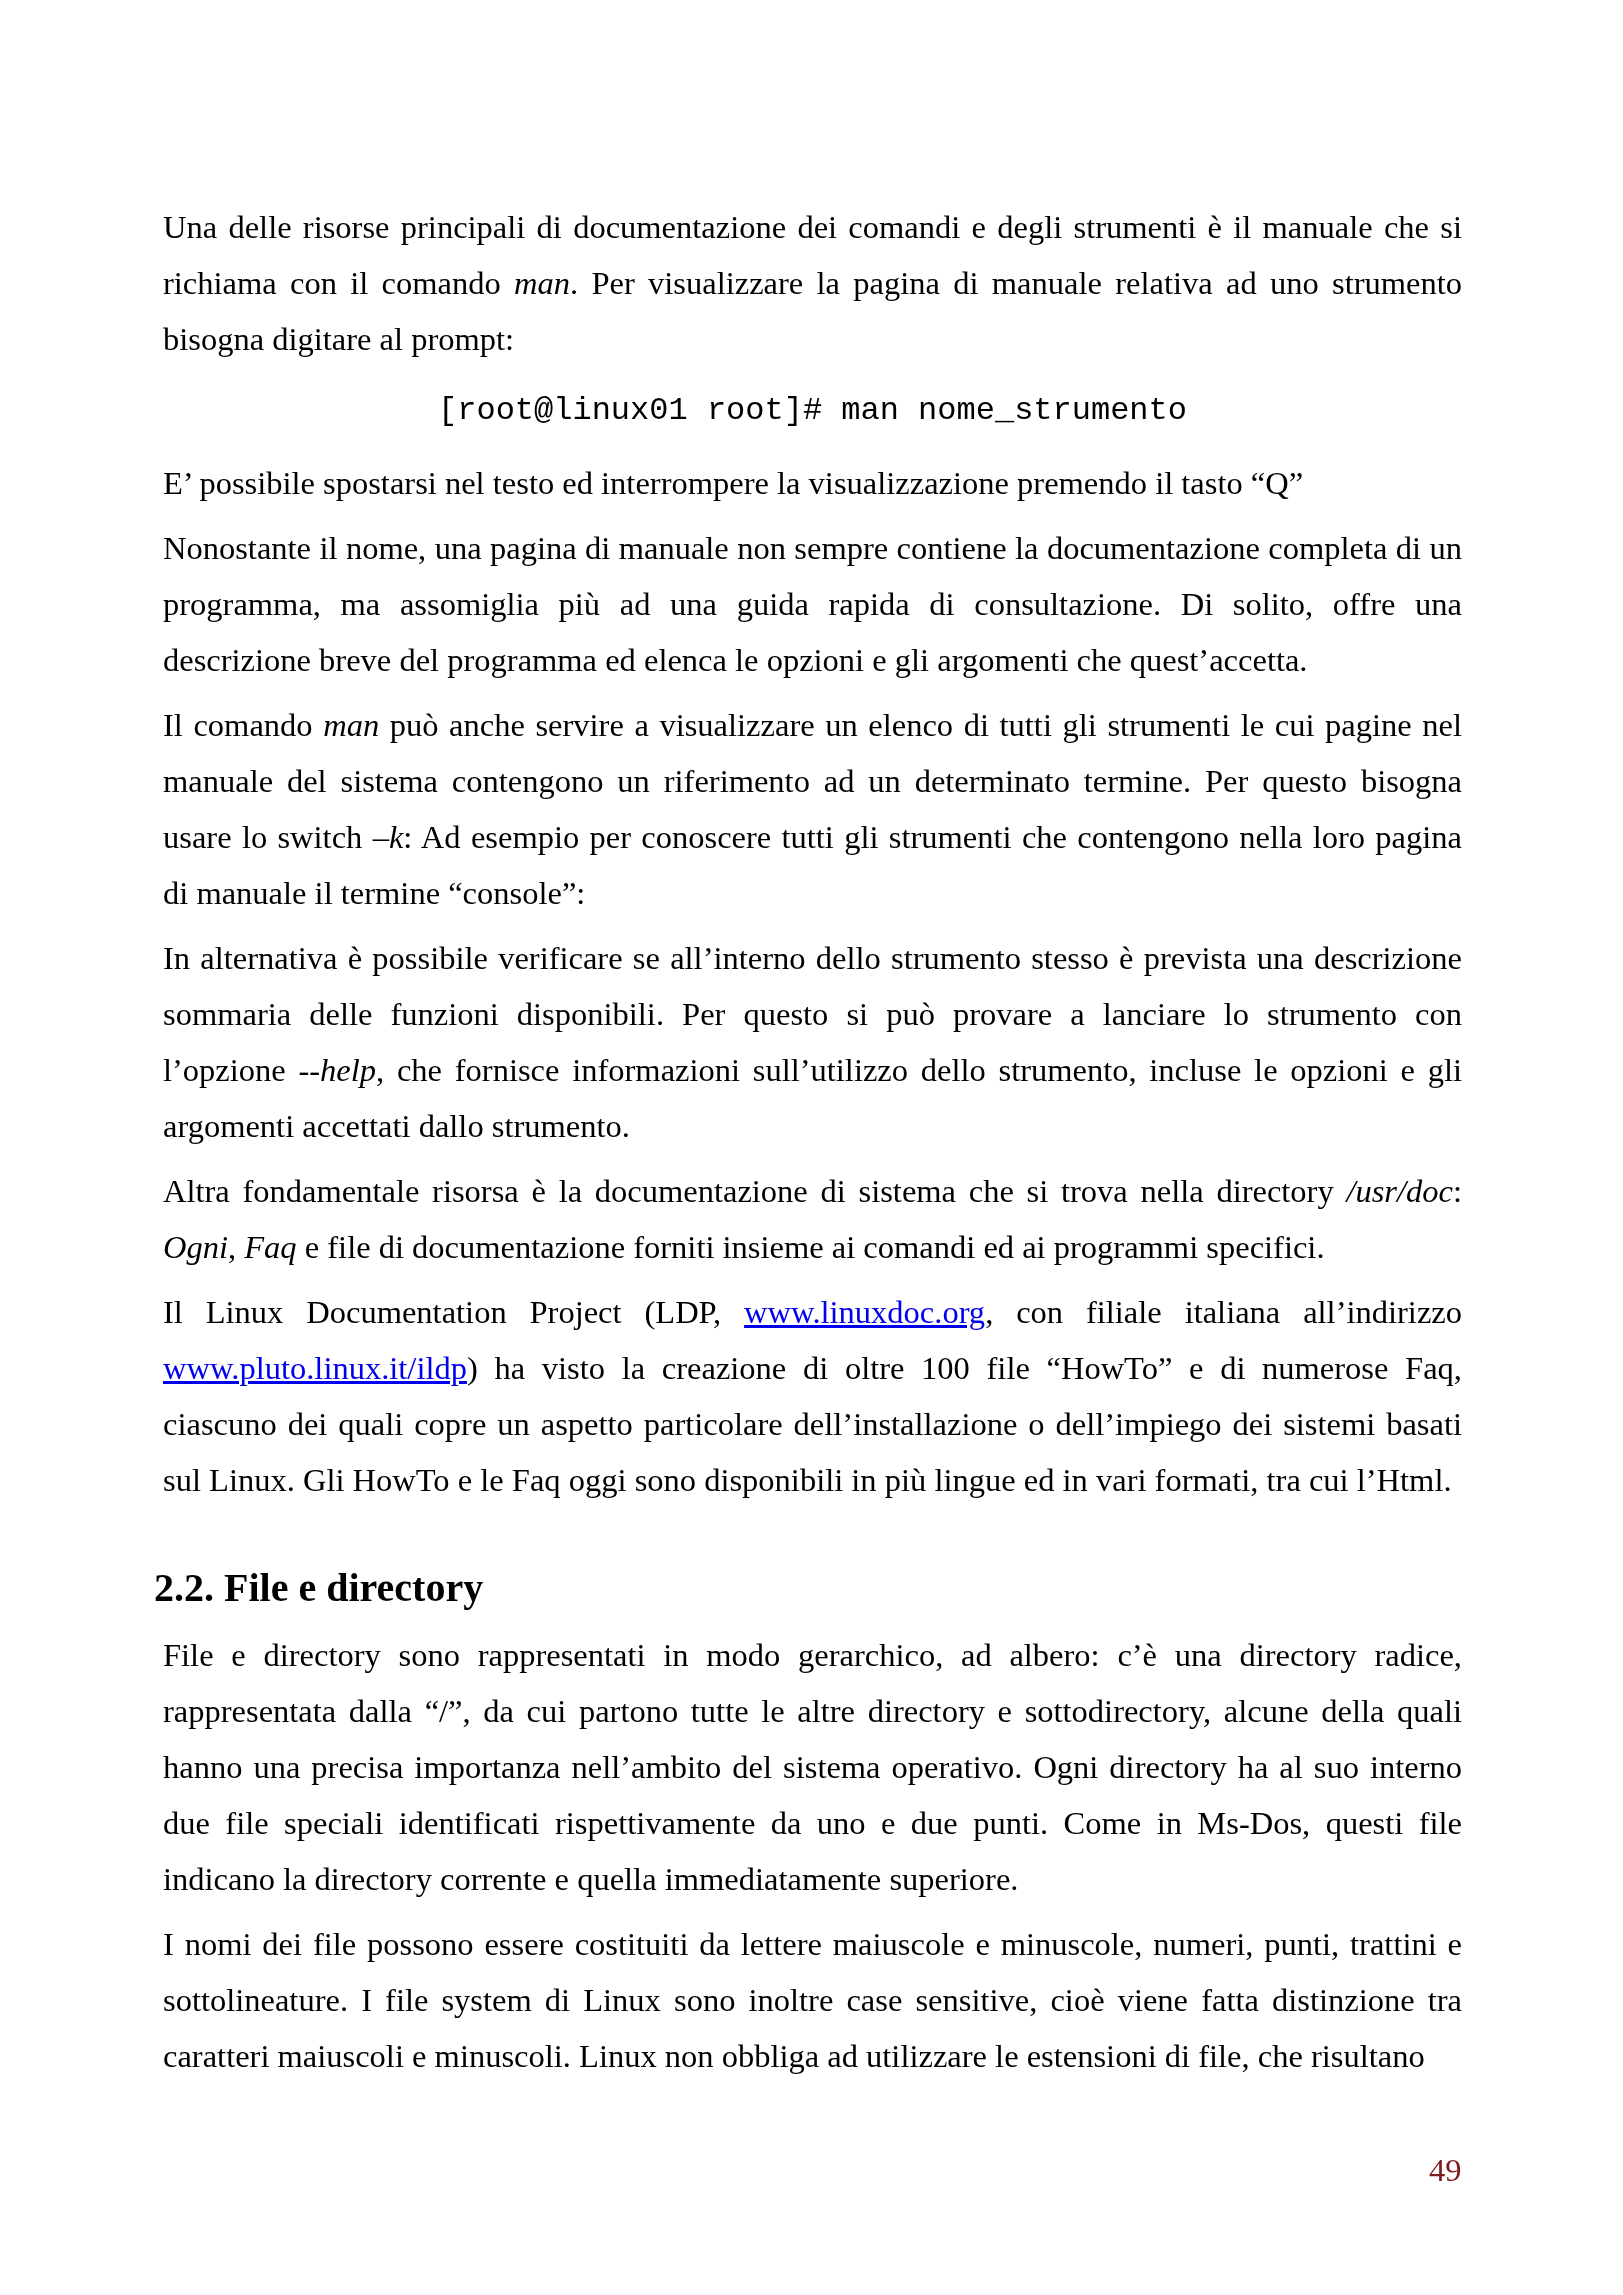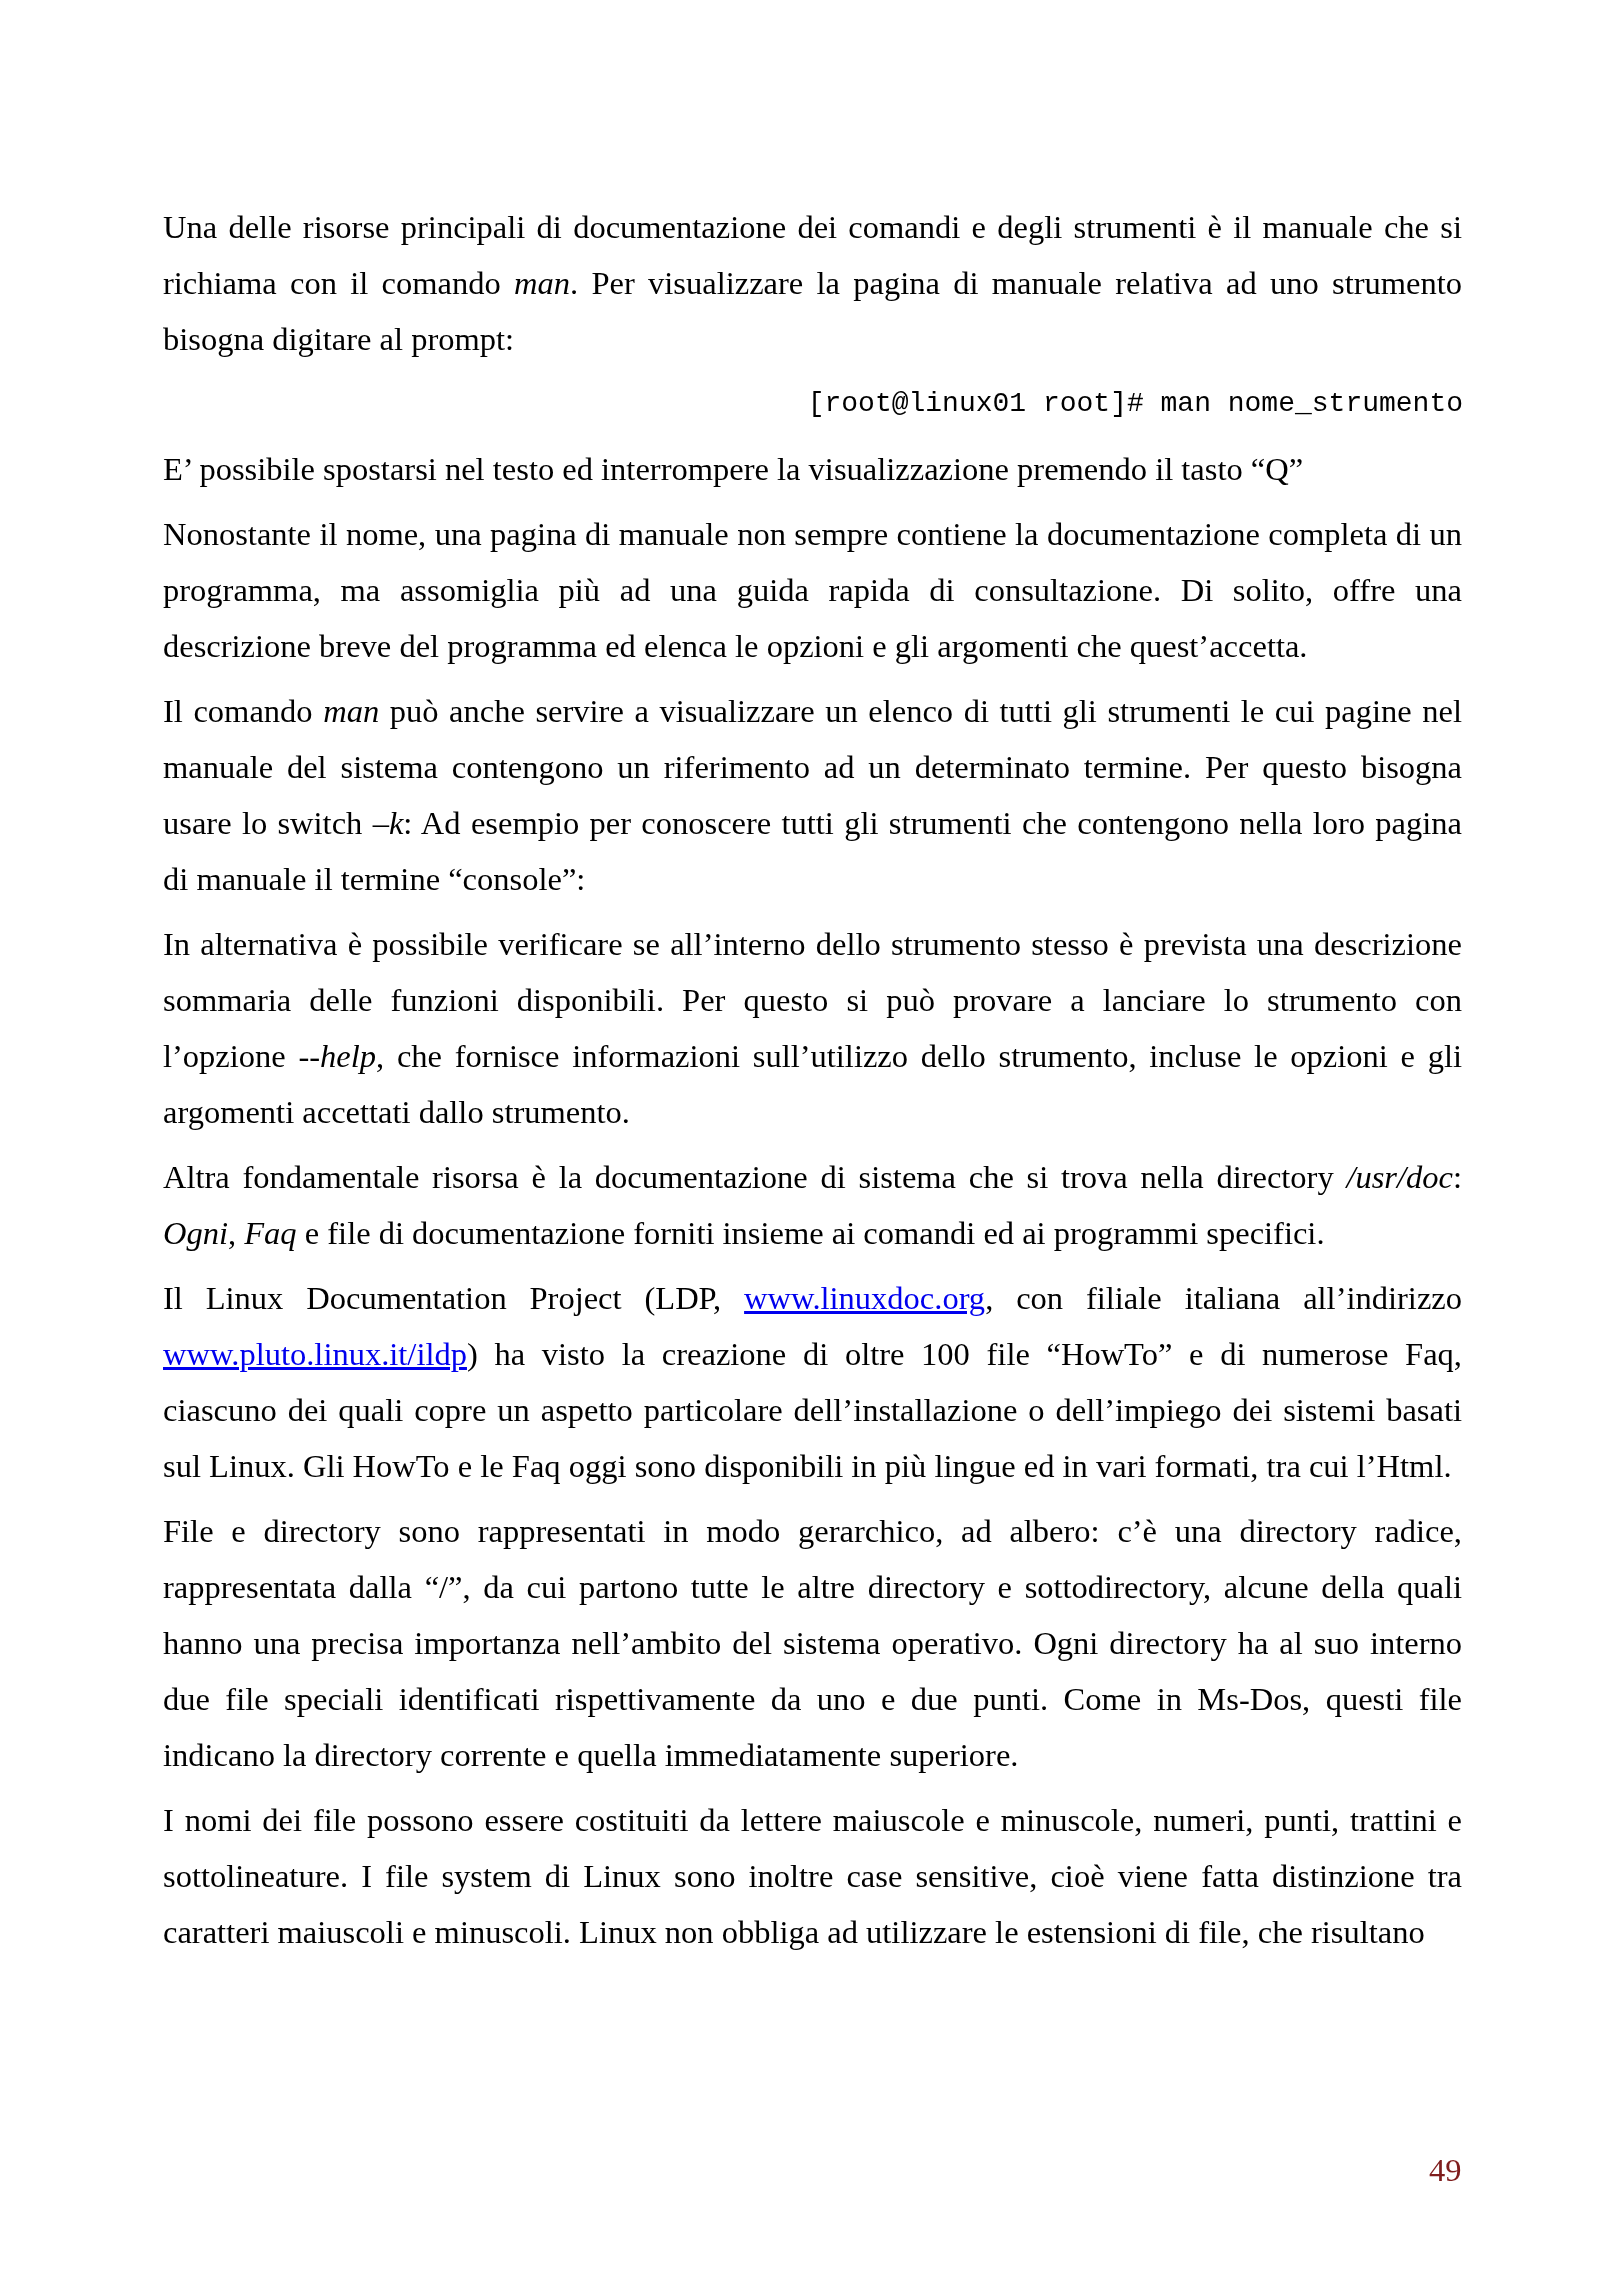--- a/index.html
+++ b/index.html
@@ -24,26 +24,26 @@
     font-family: "Liberation Serif", serif;
     font-size: 32.5px;
     line-height: 56px;
     color: #000000;
     text-align: justify;
     text-justify: inter-word;
     margin: 9px;
   }
   .code {
     font-family: "Liberation Mono", monospace;
-    font-size: 28px;
+    font-size: 32px;
     line-height: 56px;
     color: #000000;
-    margin: 8px;
+    margin: 16px;
     white-space: pre;
-    text-align: right;
+    text-align: center;
   }
   .heading {
     font-family: "Liberation Serif", serif;
     font-weight: bold;
     font-size: 40px;
     line-height: 60px;
     color: #000000;
     margin: 50px 0 8px 0;
     text-align: left;
   }
@@ -70,18 +70,19 @@
 <div class="sheet">
   <div class="doc-body">
       <p class="para"><span>Una delle risorse principali di documentazione dei comandi e degli strumenti è il manuale che si richiama con il comando </span><span class="it">man</span><span>. Per visualizzare la pagina di manuale relativa ad uno strumento bisogna digitare al prompt:</span></p>
       <p class="code"><span>[root@linux01 root]# man nome_strumento</span></p>
       <p class="para"><span>E’ possibile spostarsi nel testo ed interrompere la visualizzazione premendo il tasto “Q”</span></p>
       <p class="para"><span>Nonostante il nome, una pagina di manuale non sempre contiene la documentazione completa di un programma, ma assomiglia più ad una guida rapida di consultazione. Di solito, offre una descrizione breve del programma ed elenca le opzioni e gli argomenti che quest’accetta.</span></p>
       <p class="para"><span>Il comando </span><span class="it">man</span><span> può anche servire a visualizzare un elenco di tutti gli strumenti le cui pagine nel manuale del sistema contengono un riferimento ad un determinato termine. Per questo bisogna usare lo switch </span><span class="it">–k</span><span>: Ad esempio per conoscere tutti gli strumenti che contengono nella loro pagina di manuale il termine “console”:</span></p>
       <p class="para"><span>In alternativa è possibile verificare se all’interno dello strumento stesso è prevista una descrizione sommaria delle funzioni disponibili. Per questo si può provare a lanciare lo strumento con l’opzione </span><span class="it">--help</span><span>, che fornisce informazioni sull’utilizzo dello strumento, incluse le opzioni e gli argomenti accettati dallo strumento.</span></p>
       <p class="para"><span>Altra fondamentale risorsa è la documentazione di sistema che si trova nella directory </span><span class="it">/usr/doc</span><span>: </span><span class="it">Ogni</span><span>, </span><span class="it">Faq</span><span> e file di documentazione forniti insieme ai comandi ed ai programmi specifici.</span></p>
       <p class="para"><span>Il Linux Documentation Project (LDP, </span><a class="doc-link" style="color: rgb(0, 0, 238);">www.linuxdoc.org</a><span>, con filiale italiana all’indirizzo </span><a class="doc-link" style="color: rgb(0, 0, 238);">www.pluto.linux.it/ildp</a><span>) ha visto la creazione di oltre 100 file “HowTo” e di numerose Faq, ciascuno dei quali copre un aspetto particolare dell’installazione o dell’impiego dei sistemi basati sul Linux. Gli HowTo e le Faq oggi sono disponibili in più lingue ed in vari formati, tra cui l’Html.</span></p>
+      <h2 class="heading">2.2. File e directory</h2>
       <p class="para"><span>File e directory sono rappresentati in modo gerarchico, ad albero: c’è una directory radice, rappresentata dalla “/”, da cui partono tutte le altre directory e sottodirectory, alcune della quali hanno una precisa importanza nell’ambito del sistema operativo. Ogni directory ha al suo interno due file speciali identificati rispettivamente da uno e due punti. Come in Ms-Dos, questi file indicano la directory corrente e quella immediatamente superiore.</span></p>
       <p class="para"><span>I nomi dei file possono essere costituiti da lettere maiuscole e minuscole, numeri, punti, trattini e sottolineature. I file system di Linux sono inoltre case sensitive, cioè viene fatta distinzione tra caratteri maiuscoli e minuscoli. Linux non obbliga ad utilizzare le estensioni di file, che risultano</span></p>
     </div>
   <div class="page-number">49</div>
 </div>
 
 
 </body></html>

